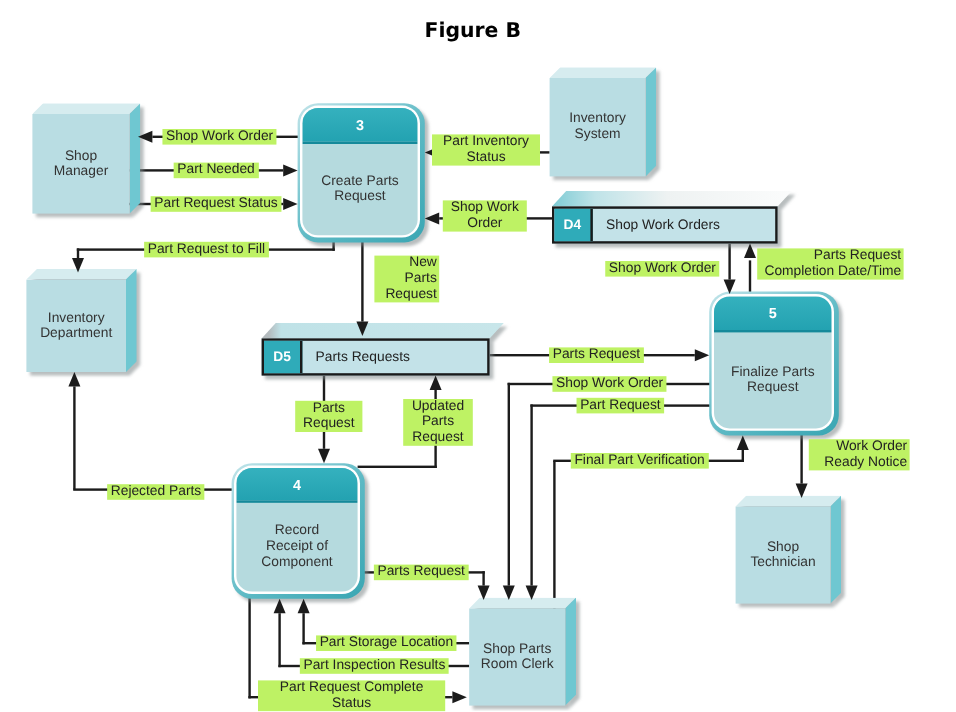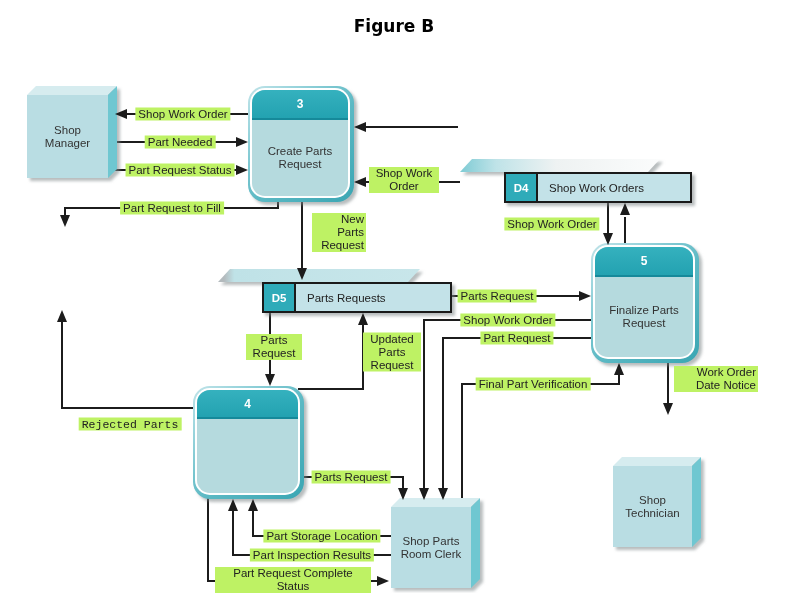--- a/index.html
+++ b/index.html
@@ -27,21 +27,21 @@
            border-radius:13px;overflow:hidden;box-shadow:0 0 0 2px #fff;background:#b5dade;}
   .p-header{position:absolute;left:0;top:0;width:100%;display:flex;align-items:center;justify-content:center;
             background:linear-gradient(180deg,#35b1be 0%,#23a2b1 100%);border-bottom:2px solid #15899a;
             color:#fff;font-weight:bold;font-size:12px;}
   .p-body{position:absolute;left:0;bottom:0;width:100%;display:flex;align-items:center;justify-content:center;
           text-align:center;font-size:11.5px;line-height:13.5px;color:#333;}
 
   
   .ds-top{position:absolute;left:0;top:0;height:13px;
           clip-path:polygon(12px 0,100% 0,calc(100% - 12px) 100%,0 100%);}
-  .ds-front{position:absolute;left:0;top:13px;border:2px solid #1a1a1a;background:#c3e2e8;display:flex;margin-left:44px;}
+  .ds-front{position:absolute;left:0;top:13px;border:2px solid #1a1a1a;background:#c3e2e8;display:flex;}
   .ds-tab{width:30px;display:flex;align-items:center;justify-content:center;background:#2fabb9;
           border-right:2px solid #1a1a1a;color:#fff;font-weight:bold;font-size:11.5px;}
   .ds-label{flex:1;display:flex;align-items:center;padding-left:11px;font-size:11.5px;color:#222;}
 
   
   .ln{position:absolute;background:#1c1c1c;z-index:1;}
   .ar{position:absolute;width:0;height:0;z-index:3;}
   .ar-l{border-top:5px solid transparent;border-bottom:5px solid transparent;border-right:12px solid #1c1c1c;}
   .ar-r{border-top:5px solid transparent;border-bottom:5px solid transparent;border-left:12px solid #1c1c1c;}
   .ar-u{border-left:5px solid transparent;border-right:5px solid transparent;border-bottom:12px solid #1c1c1c;}
@@ -59,23 +59,37 @@
   <div class="title">Figure B</div>
 
   <div class="node shadowed" style="left:27px;top:95px;width:81px;height:83px;">
     <div class="e-top"></div>
     <div class="e-side"></div>
     <div class="e-front">
         <span style="width:60px;">Shop Manager</span>
       </div>
   </div>
 
-
-
-  <div class="node shadowed" style="left:613px;top:422px;width:79px;height:81px;margin-top:44px;">
+  <div class="node shadowed" style="left:458px;top:65px;width:80px;height:82px;">
+    <div class="e-top"></div>
+    <div class="e-side"></div>
+    <div class="e-front">
+        <span style="width:60px;">Inventory System</span>
+      </div>
+  </div>
+
+  <div class="node shadowed" style="left:22px;top:233px;width:83px;height:77px;">
+    <div class="e-top"></div>
+    <div class="e-side"></div>
+    <div class="e-front">
+        <span style="width:78px;">Inventory Department</span>
+      </div>
+  </div>
+
+  <div class="node shadowed" style="left:613px;top:422px;width:79px;height:81px;">
     <div class="e-top"></div>
     <div class="e-side"></div>
     <div class="e-front">
         <span style="width:68px;">Shop Technician</span>
       </div>
   </div>
 
   <div class="node shadowed" style="left:391px;top:507px;width:80px;height:81px;">
     <div class="e-top"></div>
     <div class="e-side"></div>
@@ -94,20 +108,23 @@
           <span style="width:82px;">Create Parts Request</span>
         </div>
     </div>
   </div>
 
   <div class="node shadowed" style="left:193px;top:386px;width:111px;height:113px;">
     <div class="p-back"></div>
     <div class="p-front">
       <div class="p-header" style="height:27px;">
           <span>4</span>
+        </div>
+      <div class="p-body" style="height:calc(100% - 29px);">
+          <span style="width:70px;">Record Receipt of Component</span>
         </div>
     </div>
   </div>
 
   <div class="node shadowed" style="left:591px;top:243px;width:108px;height:120px;">
     <div class="p-back"></div>
     <div class="p-front">
       <div class="p-header" style="height:28px;">
           <span>5</span>
         </div>
@@ -186,29 +203,31 @@
   <div class="ar ar-d" style="left:265px;top:374px;"></div>
   <div class="ar ar-u" style="left:358px;top:313px;"></div>
   <div class="ar ar-u" style="left:248px;top:499px;"></div>
   <div class="ar ar-u" style="left:228px;top:499px;"></div>
   <div class="ar ar-r" style="left:377px;top:576px;"></div>
 
   <div class="flbl" style="left:183px;top:114px;">Shop Work Order</div>
   <div class="flbl" style="left:180px;top:142px;">Part Needed</div>
   <div class="flbl" style="left:180px;top:170px;">Part Request Status</div>
   <div class="flbl" style="left:172px;top:208px;">Part Request to Fill</div>
+  <div class="flbl wrap" style="left:405px;top:125px;width:84px;">Part Inventory Status</div>
   <div class="flbl wrap" style="left:404px;top:180px;width:64px;">Shop Work Order</div>
   <div class="flbl wrap anchor" style="left:312px;top:213px;width:50px;">New Parts Request</div>
   <div class="flbl" style="left:552px;top:224px;">Shop Work Order</div>
+  <div class="flbl wrap anchor" style="left:631px;top:207px;width:118px;">Parts Request Completion Date/Time</div>
   <div class="flbl" style="left:497px;top:296px;">Parts Request</div>
   <div class="flbl" style="left:508px;top:320px;">Shop Work Order</div>
   <div class="flbl" style="left:517px;top:338px;">Part Request</div>
   <div class="flbl" style="left:533px;top:384px;text-align:center;">Final Part Verification</div>
-  <div class="flbl wrap anchor" style="left:674px;top:366px;width:80px;">Work Order Date Notice</div>
+  <div class="flbl wrap anchor" style="left:674px;top:366px;width:80px;">Work Order Ready Notice</div>
   <div class="flbl wrap" style="left:274px;top:347px;width:50px;">Parts Request</div>
-  <div class="flbl wrap" style="left:365px;top:352px;width:52px;margin-left:27px;">Updated Parts Request</div>
-  <div class="flbl" style="left:130px;top:424px;font-family:Liberation Mono, monospace;">Rejected Parts</div>
+  <div class="flbl wrap" style="left:365px;top:352px;width:52px;">Updated Parts Request</div>
+  <div class="flbl" style="left:130px;top:410px;">Rejected Parts</div>
   <div class="flbl" style="left:351px;top:477px;">Parts Request</div>
   <div class="flbl" style="left:322px;top:536px;">Part Storage Location</div>
   <div class="flbl" style="left:312px;top:555px;">Part Inspection Results</div>
   <div class="flbl wrap" style="left:293px;top:580px;width:150px;">Part Request Complete Status</div>
 
 </div>
 
 </body></html>

